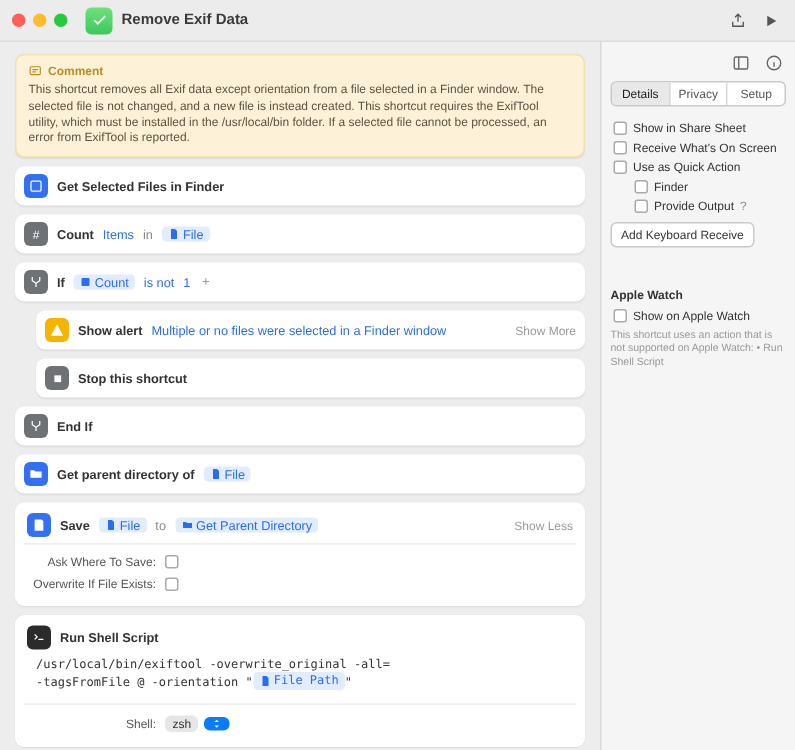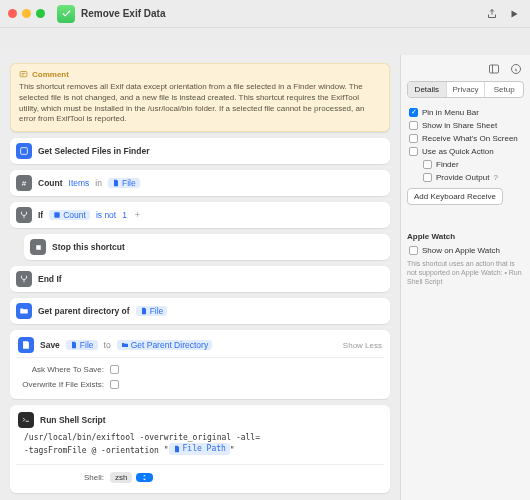--- a/index.html
+++ b/index.html
@@ -5,21 +5,21 @@
   * { box-sizing: border-box; margin: 0; padding: 0; }
   body {
     font-family: -apple-system, BlinkMacSystemFont, "Helvetica Neue", Arial, sans-serif;
     font-size: 9px;
     background: #ececec;
     width: 530px;
     height: 500px;
     overflow: hidden;
     color: #333;
   }
-  .window { display: flex; flex-direction: column; height: 500px; gap: 27px; }
+  .window { display: flex; flex-direction: column; height: 500px; }
   .titlebar {
     height: 28px;
     display: flex;
     align-items: center;
     padding: 0 8px;
     background: #ececec;
     border-bottom: 1px solid #dcdcdc;
     gap: 6px;
   }
   .traffic { display: flex; gap: 5px; margin-right: 6px; }
@@ -183,20 +183,30 @@
               <rect x="4" y="4" width="16" height="16" rx="2"></rect>
             </svg>
           <span>Count</span>
         </span>
         <span class="token">is not</span>
         <span class="token">1</span>
         <span class="muted">＋</span>
       </div>
 
       <div class="nested">
+        <div class="action">
+          <div class="aicon yellow">
+            <svg viewBox="0 0 24 24" width="10" height="10" fill="#fff">
+                <path d="M12 3l10 18H2z"></path>
+              </svg>
+          </div>
+          <span class="lbl">Show alert</span>
+          <span class="token">Multiple or no files were selected in a Finder window</span>
+          <span class="right">Show More</span>
+        </div>
 
         <div class="action">
           <div class="aicon gray">
             <svg viewBox="0 0 24 24" width="9" height="9" fill="#fff">
                 <rect x="6" y="6" width="12" height="12"></rect>
               </svg>
           </div>
           <span class="lbl">Stop this shortcut</span>
         </div>
       </div>
@@ -317,24 +327,20 @@
             </svg>
         </div>
       </div>
       <div class="seg">
         <div class="sel">Details</div>
         <div>Privacy</div>
         <div>Setup</div>
       </div>
 
       <div class="chk-row">
-          <div class="chk on"></div>
-          <span>Pin in Menu Bar</span>
-        </div>
-      <div class="chk-row">
           <div class="chk"></div>
           <span>Show in Share Sheet</span>
         </div>
       <div class="chk-row">
           <div class="chk"></div>
           <span>Receive What's On Screen</span>
         </div>
       <div class="chk-row">
           <div class="chk"></div>
           <span>Use as Quick Action</span>

